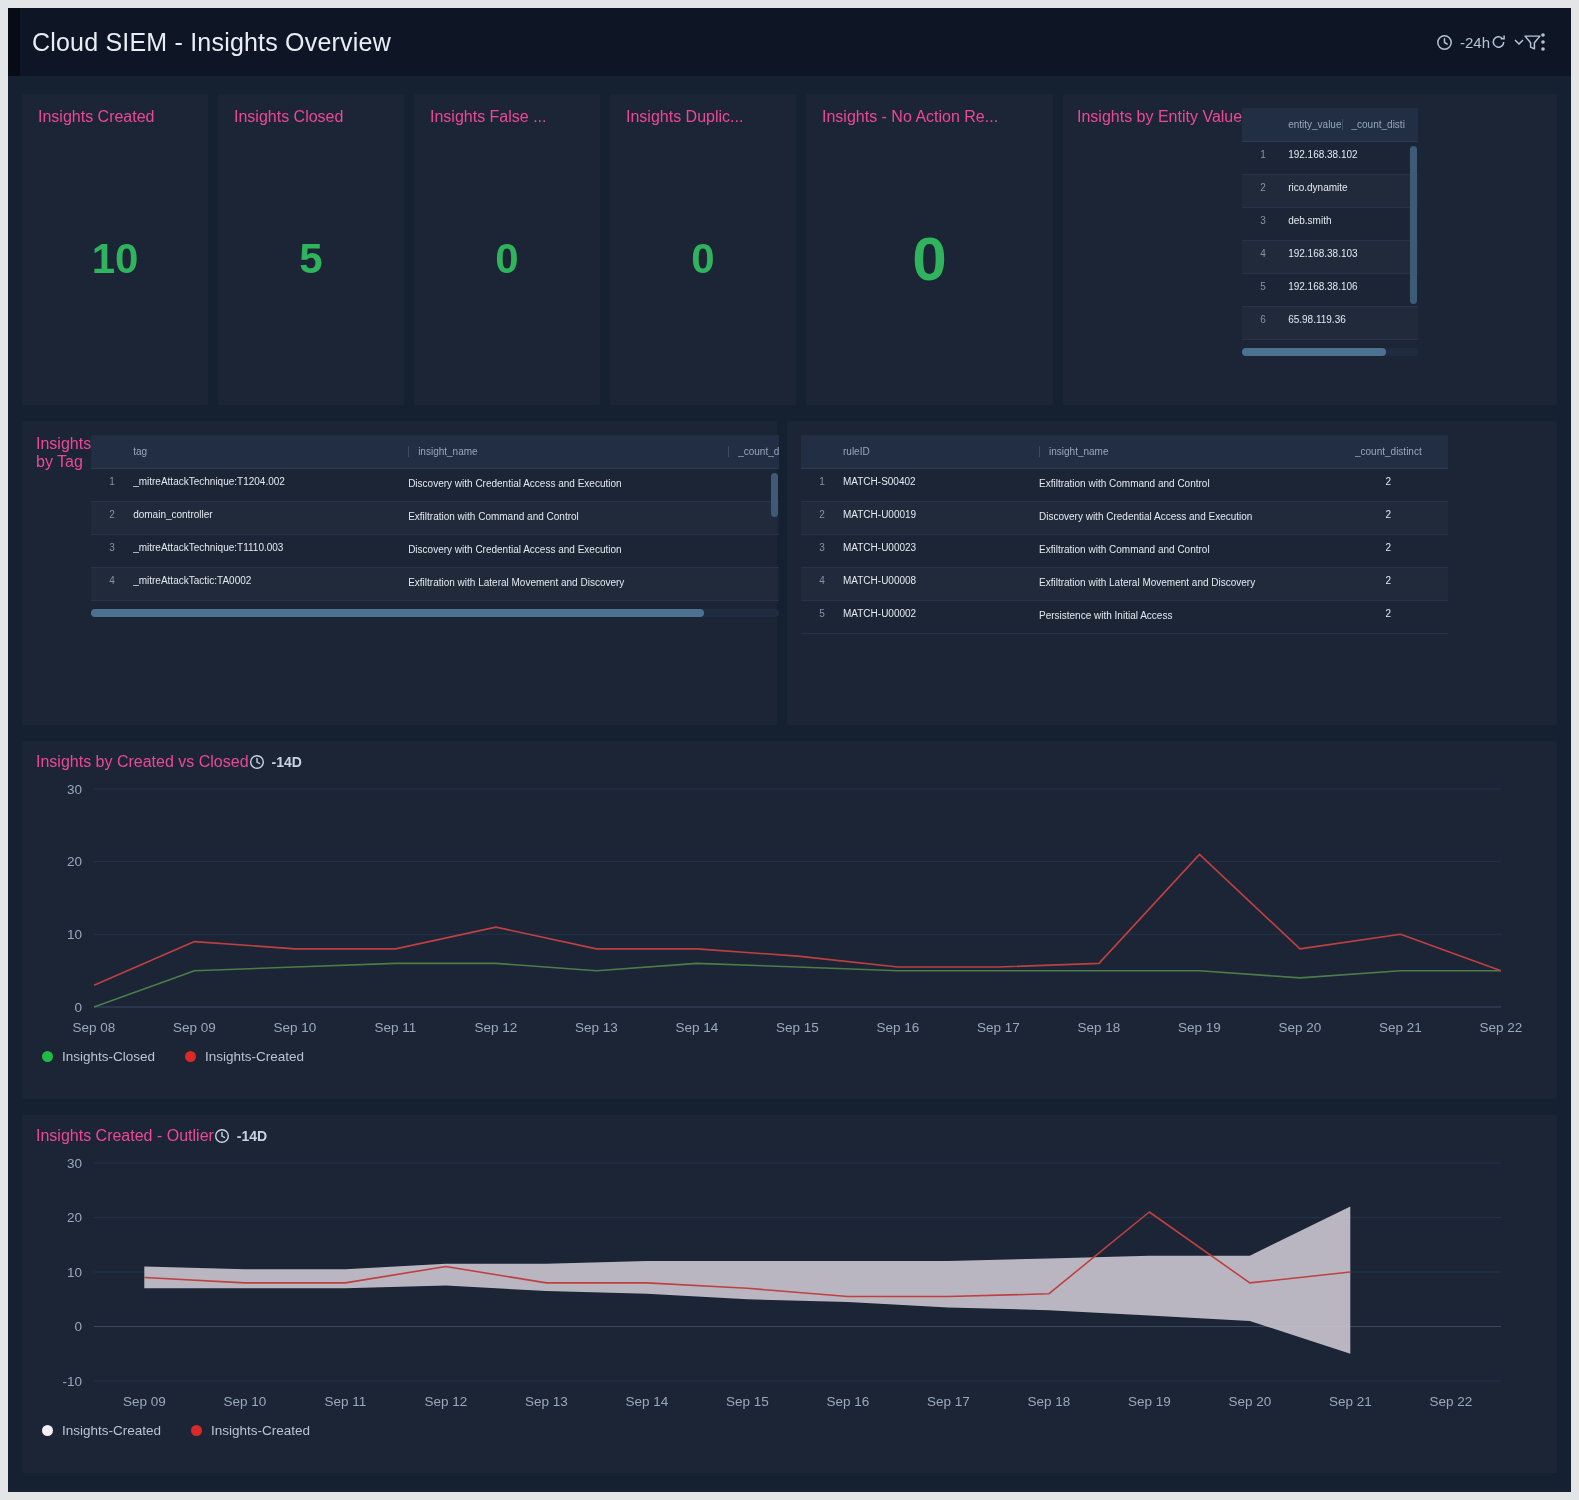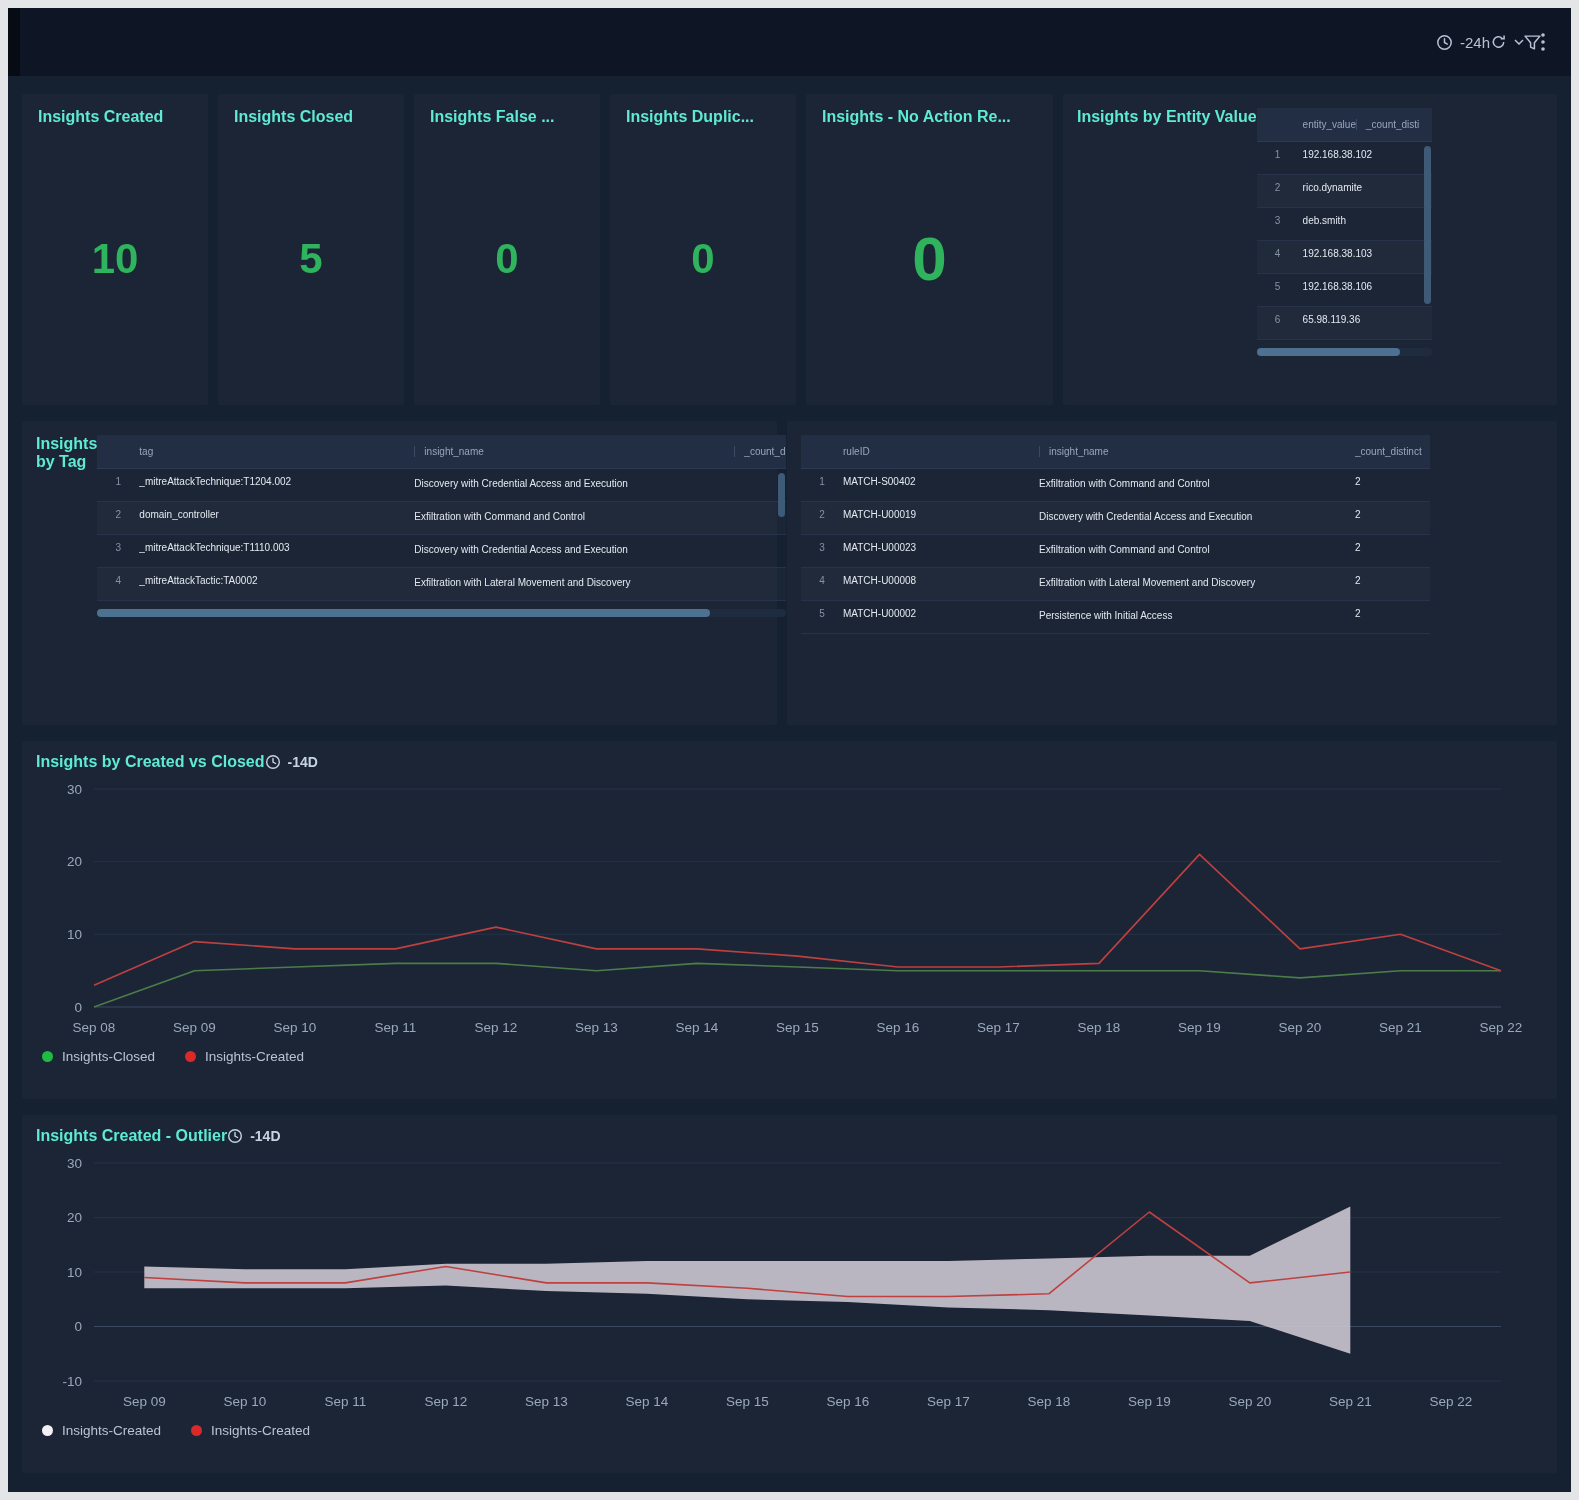--- a/index.html
+++ b/index.html
@@ -11,21 +11,21 @@
   .topbar{height:68px;background:#0e1626;border-left:12px solid #060b14;display:flex;align-items:center;padding:0 26px 0 12px;flex:none}
   .topbar h1{color:#e9eef5;font-size:25px;font-weight:500;letter-spacing:.2px}
   .actions{margin-left:auto;display:flex;align-items:center;color:#b6c2d3}
   .action{display:flex;align-items:center;gap:7px;font-size:15px;cursor:pointer}
   .action svg{display:block}
 
   
   main{flex:1;padding:18px 14px 12px;display:flex;flex-direction:column;gap:16px;overflow:hidden}
   .row{display:flex;gap:10px}
   .panel{background:#1b2536;border-radius:2px}
-  .ptitle{color:#5eead4;font-size:16px;font-weight:700}
+  .ptitle{color:#ec4899;font-size:16px;font-weight:400}
 
   
   .row1{height:311px}
   .stat{width:186px;padding:14px 16px;display:flex;flex-direction:column}
   .stat.wide{width:247px}
   .stat-body{flex:1;display:flex;align-items:center;justify-content:center}
   .stat-value{font-size:42px;font-weight:600}
   .stat.wide .stat-value{font-size:62px}
 
   
@@ -49,21 +49,21 @@
   
   .t-idx{width:42px}
   .t-tag{width:275px;padding-right:12px}
   .t-name{width:320px;padding-right:12px}
   .t-cnt{flex:1}
 
   
   .r-idx{width:42px}
   .r-rule{width:196px;padding-right:12px}
   .r-name{width:316px;padding-right:12px}
-  .r-cnt{flex:1;text-align:left;padding-right:8px}
+  .r-cnt{flex:1;text-align:center;padding-right:26px}
 
   .entity-panel{flex:1}
   .tag-panel{width:755px}
   .rule-panel{flex:1}
   .row2{height:304px}
 
   
   .hscroll{height:8px;background:#1f2c40;border-radius:4px;margin-top:8px;position:relative}
   .hthumb{position:absolute;left:0;top:0;height:8px;background:#4d7191;border-radius:4px}
   .vscroll{position:absolute;width:7px;background:#3e5a77;border-radius:4px}
@@ -79,20 +79,21 @@
   .legend{display:flex;align-items:center;gap:30px;margin-top:8px;padding-left:6px}
   .legend-item{display:flex;align-items:center;gap:9px;color:#b9c4d3;font-size:13.5px;cursor:pointer}
   .dot{width:11px;height:11px;border-radius:50%;display:inline-block;flex:none}
 </style>
 </head>
 <body>
 
 <div class="dashboard">
 
   <header class="topbar">
+    <h1>Cloud SIEM - Insights Overview</h1>
     <div class="actions">
       <span class="action">
         <svg width="17" height="17" viewBox="0 0 16 16">
             <circle cx="8" cy="8" r="6.3" fill="none" stroke="currentColor" stroke-width="1.4"></circle>
             <path d="M8 4.5V8l2.6 1.5" fill="none" stroke="currentColor" stroke-width="1.4" stroke-linecap="round"></path>
           </svg>
         <span>-24h</span>
       </span>
       <span class="action">
         <svg width="17" height="16" viewBox="0 0 16 16">

